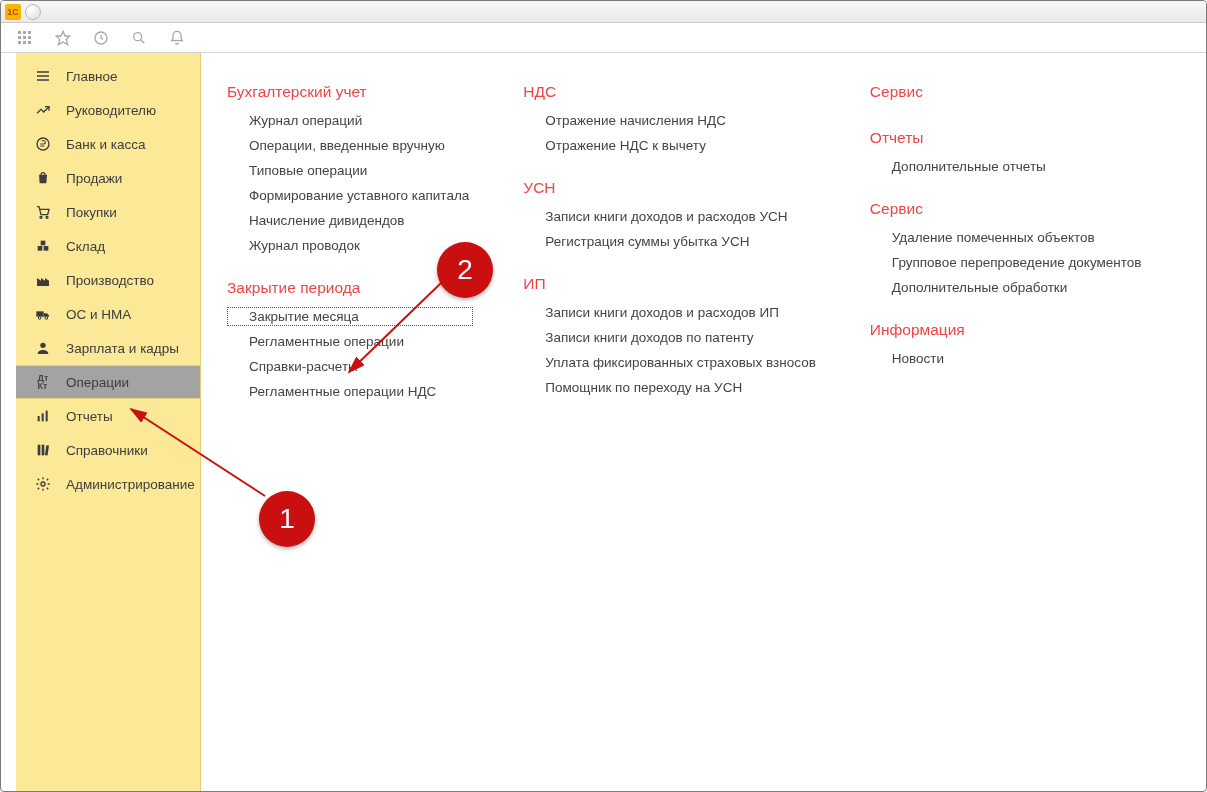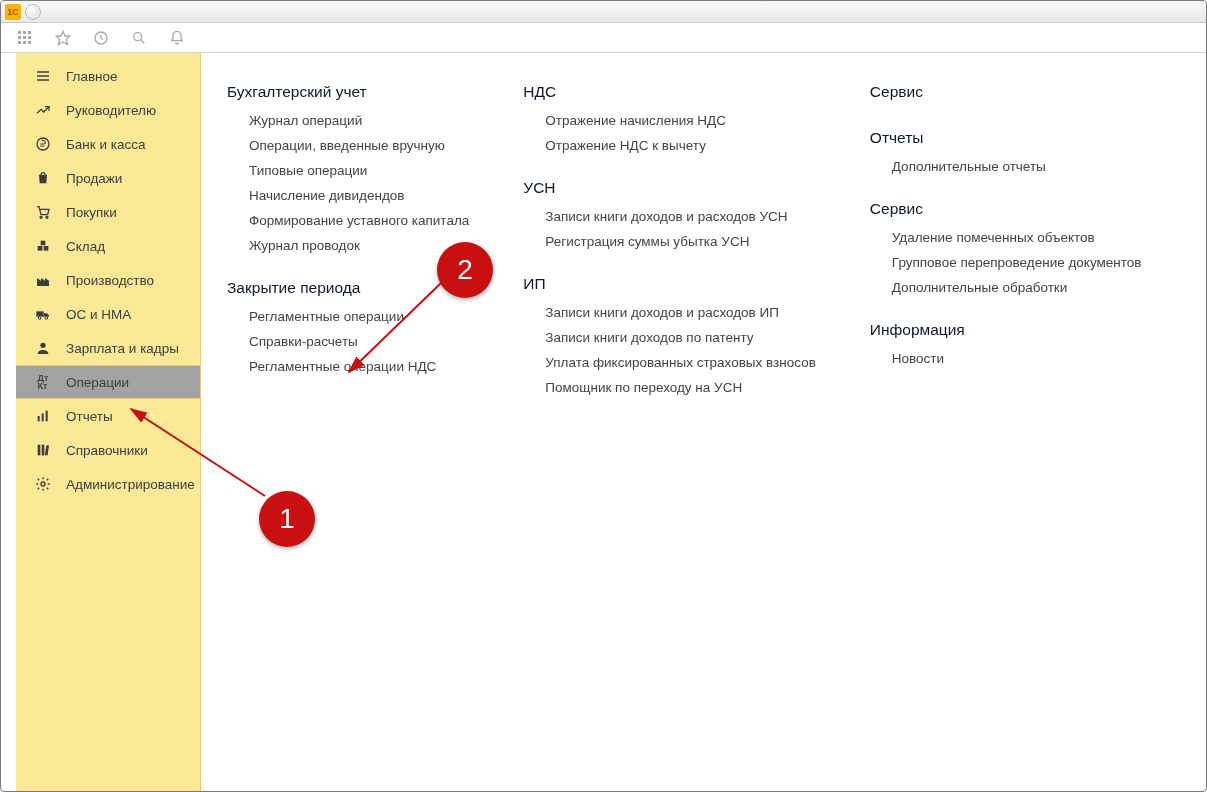--- a/index.html
+++ b/index.html
@@ -18,21 +18,21 @@
 
   
   .shell { display:flex; height:calc(100% - 52px);padding-left:15px; }
   .sidebar { width:185px; background:#fbe998; border-right:1px solid #e3cf77; padding-top:6px; }
   .sidebar .item { display:flex; align-items:center; height:34px; padding-left:18px; gap:14px; cursor:pointer; font-size:13.5px; color:#3d3d3d; }
   .sidebar .item.active { background:#a3a3a3; border-top:1px solid #e3cf77; border-bottom:1px solid #e3cf77; }
   .sidebar .item .icon { width:18px; height:18px; display:flex; align-items:center; justify-content:center; font-weight:bold; color:#444; }
 
   .content { flex:1; padding:30px 18px 18px 26px; position:relative; display:flex; gap:50px; align-items:flex-start; overflow:auto; }
   .col { display:flex; flex-direction:column; gap:6px; }
-  .group-title { color:#0f172a; font-size:15.5px; margin-top:18px; margin-bottom:4px; }
+  .group-title { color:#ef4444; font-size:15.5px; margin-top:18px; margin-bottom:4px; }
   .group-title:first-child { margin-top:0; }
   .link { color:#444; padding:2px 4px 2px 22px; cursor:pointer; font-size:13.5px; white-space:nowrap; }
   .link.focused { border:1px dotted #555; padding:1px 3px 1px 21px; background:#fff; }
 
   
   .badge { position:absolute; width:56px; height:56px; border-radius:50%; background:#c90f0f; color:#fff; display:flex; align-items:center; justify-content:center; font:400 28px Arial; box-shadow:0 2px 4px rgba(0,0,0,.3); }
   svg.arrows { position:absolute; top:0; left:0; width:100%; height:100%; pointer-events:none; }
 
   
   .dtkt { font-size:9px; line-height:8px; text-align:left; }
@@ -209,24 +209,25 @@
         <span>Администрирование</span>
       </div>
     </div>
 
   <div class="content">
     <div class="col" id="col1">
         <div class="group-title">Бухгалтерский учет</div>
         <div class="link">Журнал операций</div>
         <div class="link">Операции, введенные вручную</div>
         <div class="link">Типовые операции</div>
+        <div class="link">Формирование уставного капитала</div>
         <div class="link">Начисление дивидендов</div>
-        <div class="link">Формирование уставного капитала</div>
         <div class="link">Журнал проводок</div>
         <div class="group-title">Закрытие периода</div>
+        <div class="link focused">Закрытие месяца</div>
         <div class="link">Регламентные операции</div>
         <div class="link">Справки-расчеты</div>
         <div class="link">Регламентные операции НДС</div>
       </div>
     <div class="col" id="col2">
         <div class="group-title">НДС</div>
         <div class="link">Отражение начисления НДС</div>
         <div class="link">Отражение НДС к вычету</div>
         <div class="group-title">УСН</div>
         <div class="link">Записи книги доходов и расходов УСН</div>

